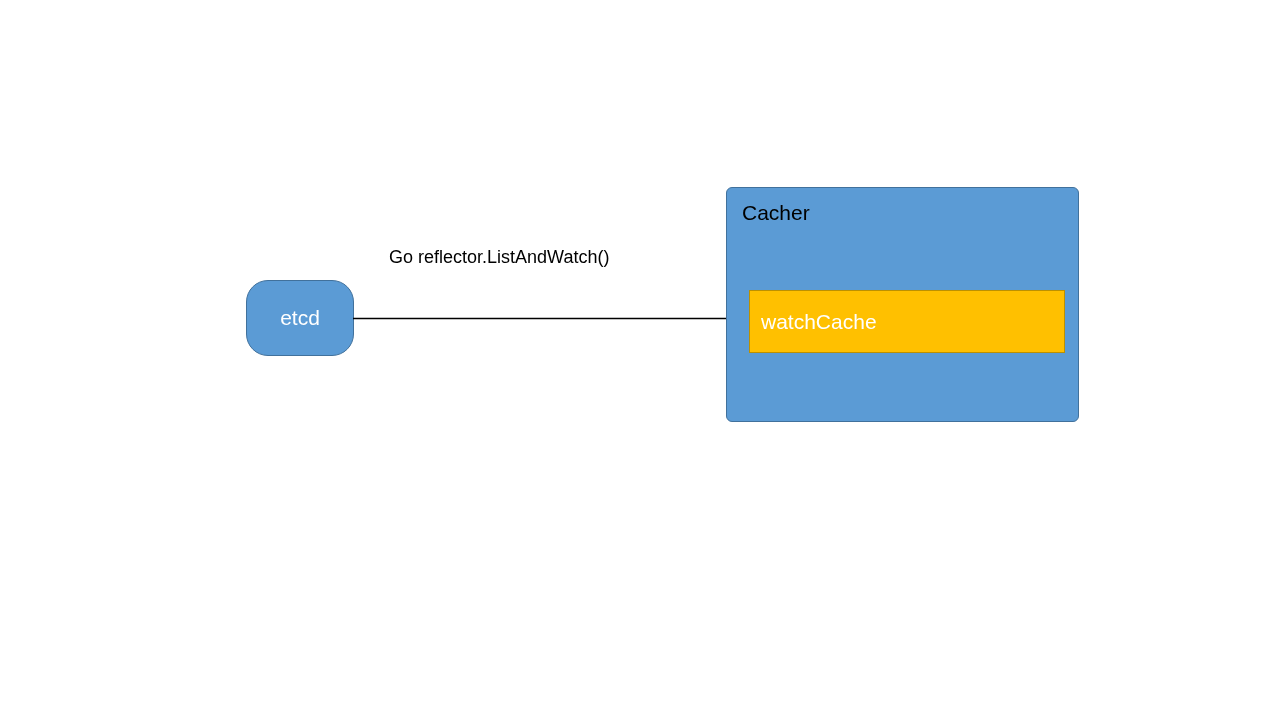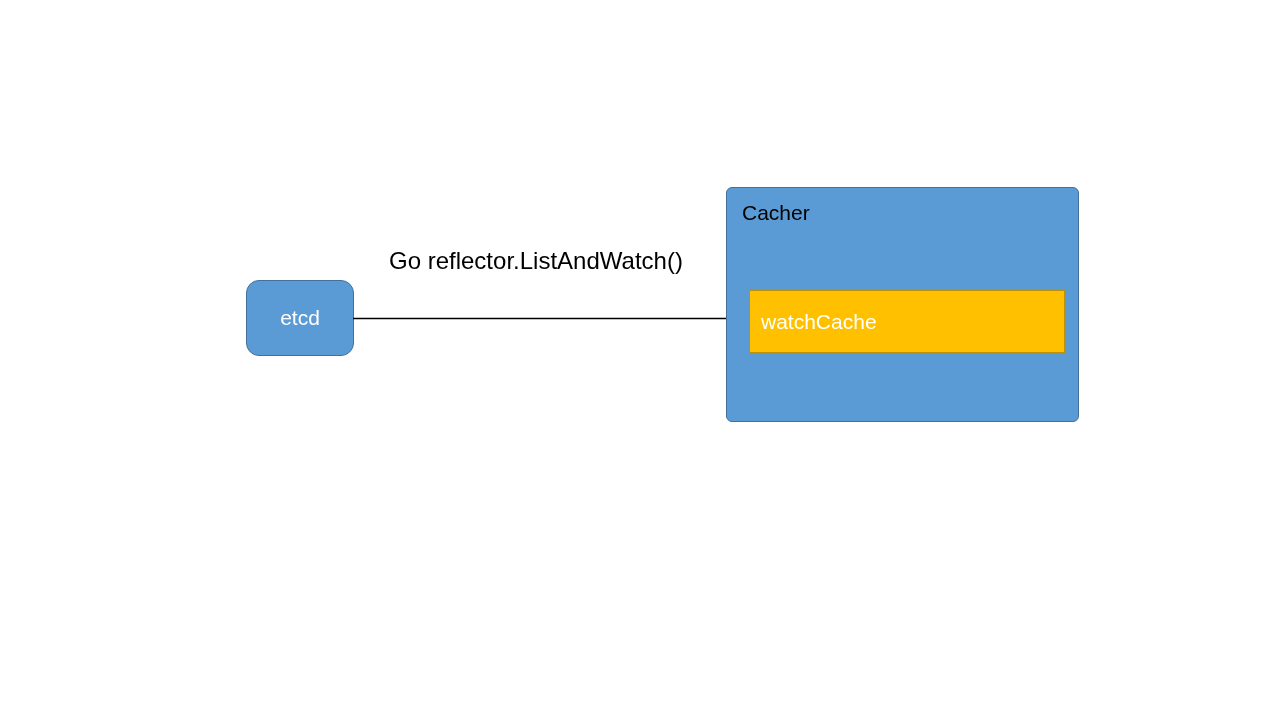--- a/index.html
+++ b/index.html
@@ -19,21 +19,21 @@
     position: absolute;
     box-sizing: border-box;
     background: var(--node-fill, #5B9BD5);
     border: 1px solid var(--node-border, #41719C);
   }
   .etcd-node {
     left: 246px;
     top: 280px;
     width: 108px;
     height: 76px;
-    border-radius: 13px;
+    border-radius: 22px;
     display: flex;
     align-items: center;
     justify-content: center;
     color: var(--node-text, #FFFFFF);
     font-size: 21px;
   }
   .cacher-node {
     left: 726px;
     top: 187px;
     width: 353px;
@@ -61,21 +61,21 @@
     align-items: center;
     color: var(--node-text, #FFFFFF);
     font-size: 21px;
     padding-left: 11px;
   }
   .arrow-label {
     position: absolute;
     left: 389px;
     top: 247px;
     color: var(--label-text, #000000);
-    font-size: 24px;
+    font-size: 18px;
     white-space: nowrap;
   }
   .arrow-svg {
     position: absolute;
     left: 353px;
     top: 310px;
     width: 396px;
     height: 17px;
   }
 </style>

